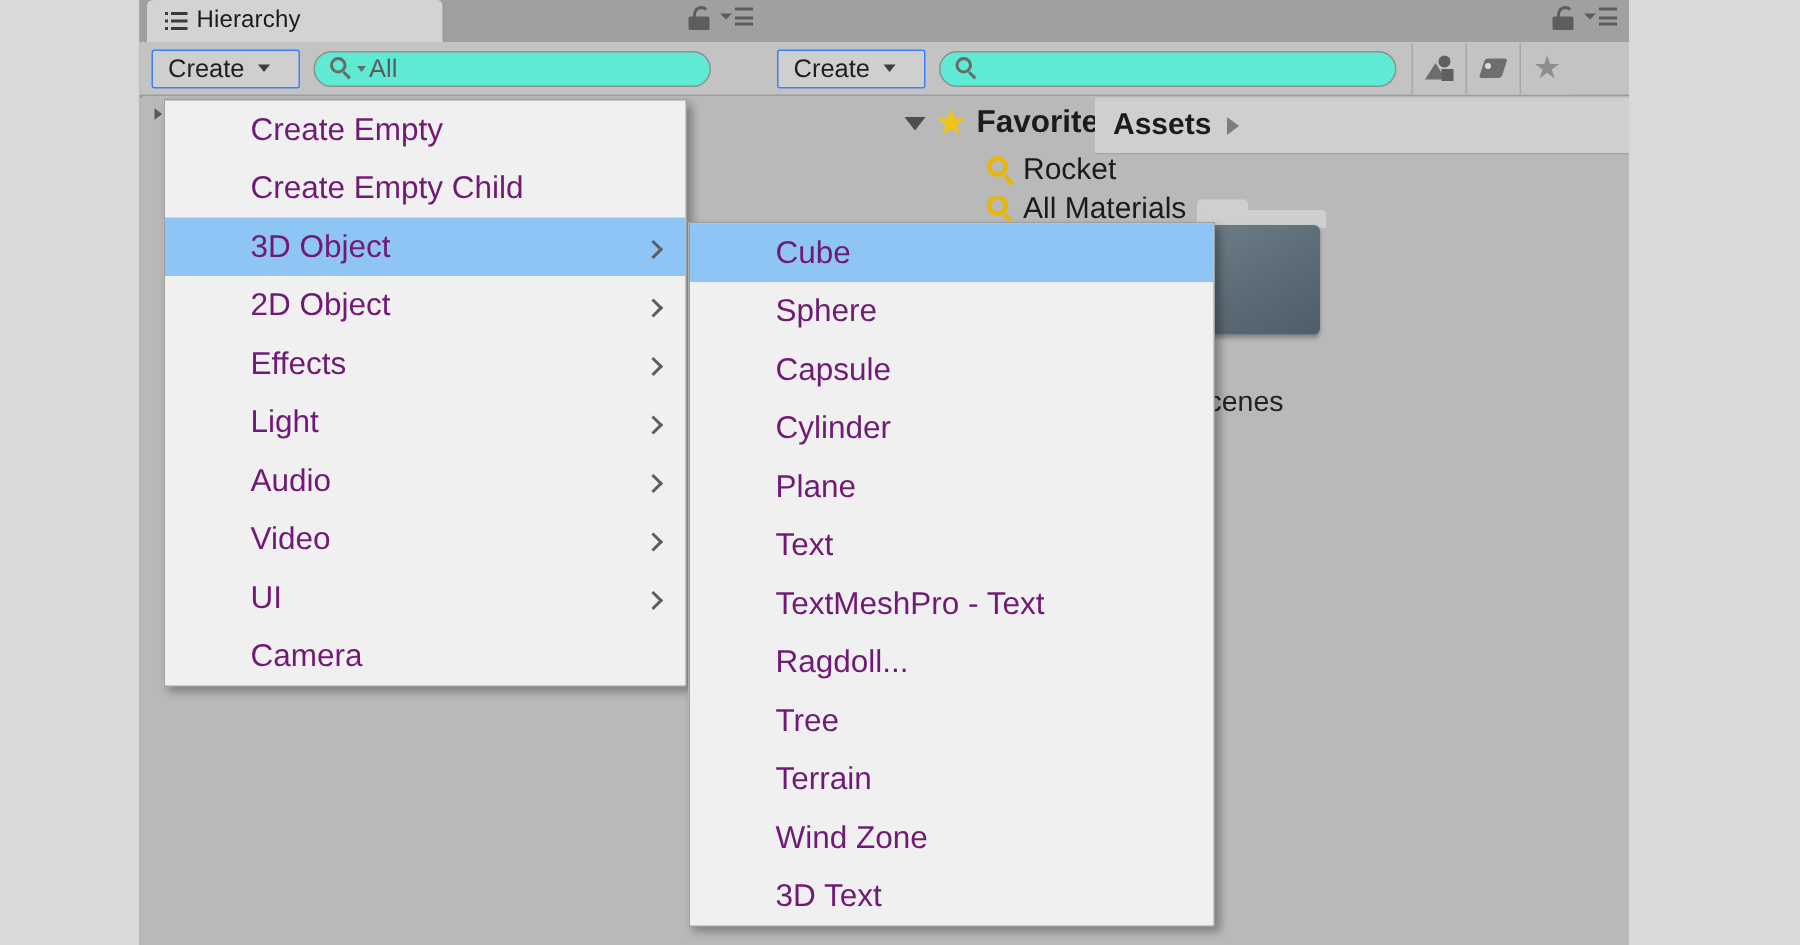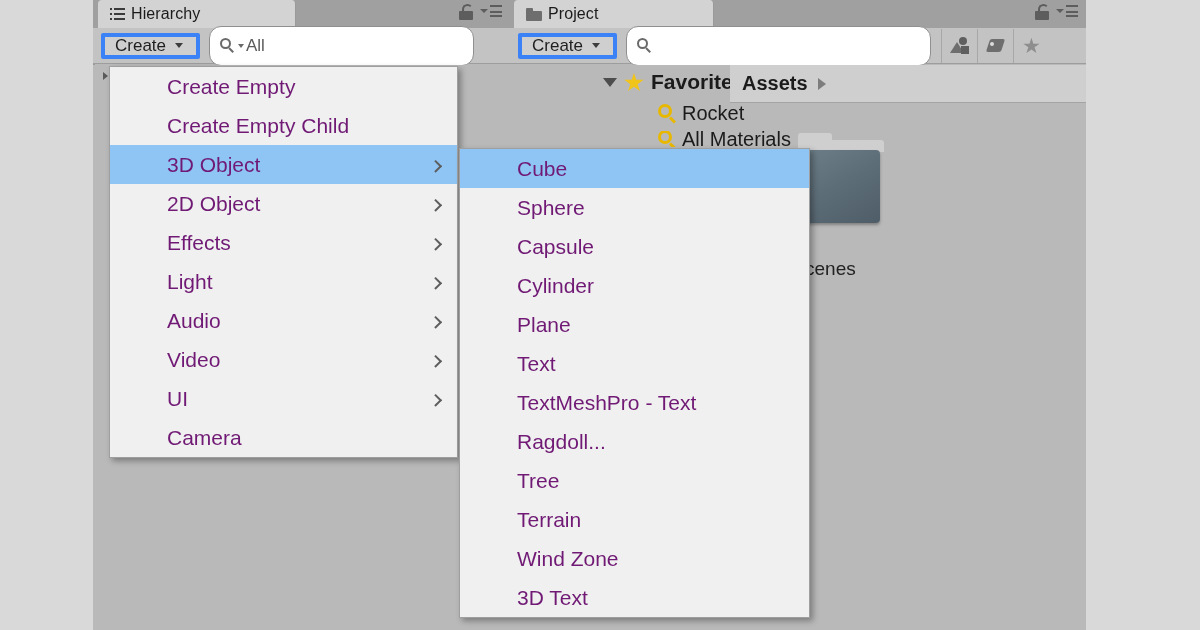--- a/index.html
+++ b/index.html
@@ -60,28 +60,28 @@
   .ico-kebab{ width:22px;height:14px;position:relative;display:inline-block;}
   .ico-kebab .car{position:absolute;left:0;top:4px;width:0;height:0;border-left:4px solid transparent;border-right:4px solid transparent;border-top:4px solid #5d5d5d;}
   .ico-kebab .ln{position:absolute;left:10px;width:12px;height:2px;background:#5d5d5d;}
   .ico-kebab .ln:nth-of-type(1){top:2px;} .ico-kebab .ln:nth-of-type(2){top:6px;} .ico-kebab .ln:nth-of-type(3){top:10px;}
 
   
   .toolbar{ position:absolute; height:36px; background:#c3c3c3;
             border-bottom:1px solid #9d9d9d; display:flex; align-items:center;}
   .create-btn{
     height:26px; margin-left:8px; padding:0 9px 0 10px;
-    background:#cfcfcf; border:4px solid #3b82f6; border-radius:2px;
+    background:#cfcfcf; border:1px solid #3b82f6; border-radius:2px;
     display:flex; align-items:center; gap:9px;
     font-size:17px; color:#1f1f1f; cursor:default;
   }
   .create-btn .car{ width:0;height:0;border-left:4px solid transparent;border-right:4px solid transparent;border-top:5px solid #3d3d3d;}
   .search-field{
-    height:40px; margin-left:9px; border-radius:12px;
-    background:#ffffff; border:1px solid #8f8f8f;
+    height:24px; margin-left:9px; border-radius:12px;
+    background:#5eead4; border:1px solid #8f8f8f;
     display:flex; align-items:center; padding:0 10px; gap:2px;
     font-size:17px; color:#5b5b5b;
   }
   .ico-magnif{ width:15px;height:15px;position:relative;display:inline-block;flex:none;}
   .ico-magnif .ring{position:absolute;left:0;top:0;width:11px;height:11px;border:2px solid #6a6a6a;border-radius:50%;}
   .ico-magnif .hdl{position:absolute;left:9px;top:9px;width:6px;height:2px;background:#6a6a6a;transform:rotate(45deg);transform-origin:left center;}
   .mini-car{ width:0;height:0;border-left:3.5px solid transparent;border-right:3.5px solid transparent;border-top:4px solid #6a6a6a; margin-left:1px;}
 
   .tool-icon-btn{
     width:36px; height:34px; background:#c3c3c3; border-left:1px solid #a7a7a7;
@@ -194,27 +194,20 @@
           </span>
         <span class="mini-car"></span>
         <span>All</span>
       </div>
     </div>
 
     <div class="panel-body" style="left:0; top:65px; width:417px; height:565px;"></div>
     <div class="stray-caret" style="left:10px;top:72px;"></div>
 
     <div class="tabstrip" style="left:417px; width:576px;">
-      <div class="panel-tab" style="left:4px;width:200px;">
-        <span class="ico-folder-tab">
-            <span class="ft"></span>
-            <span class="fb"></span>
-          </span>
-        <span class="tab-label">Project</span>
-      </div>
       <div class="tab-right" style="right:8px;">
         <span class="ico-lock">
             <span class="shackle"></span>
             <span class="body"></span>
           </span>
         <span class="ico-kebab">
             <span class="car"></span>
             <span class="ln"></span>
             <span class="ln"></span>
             <span class="ln"></span>

